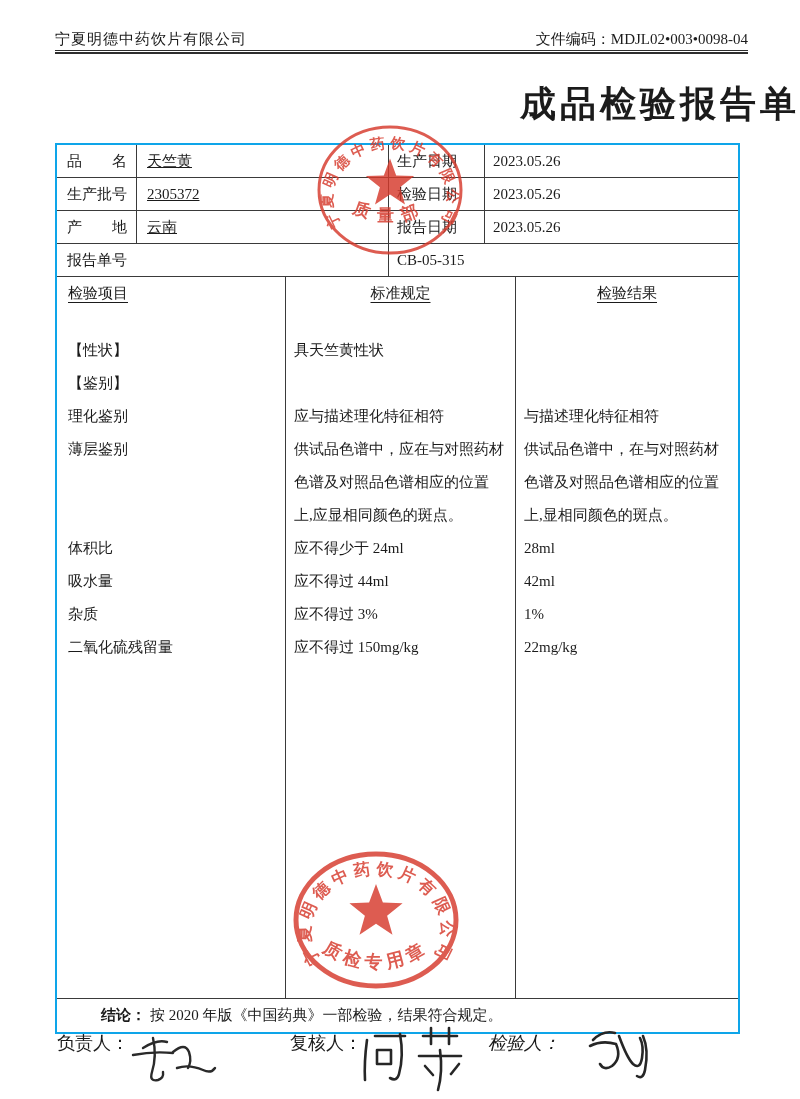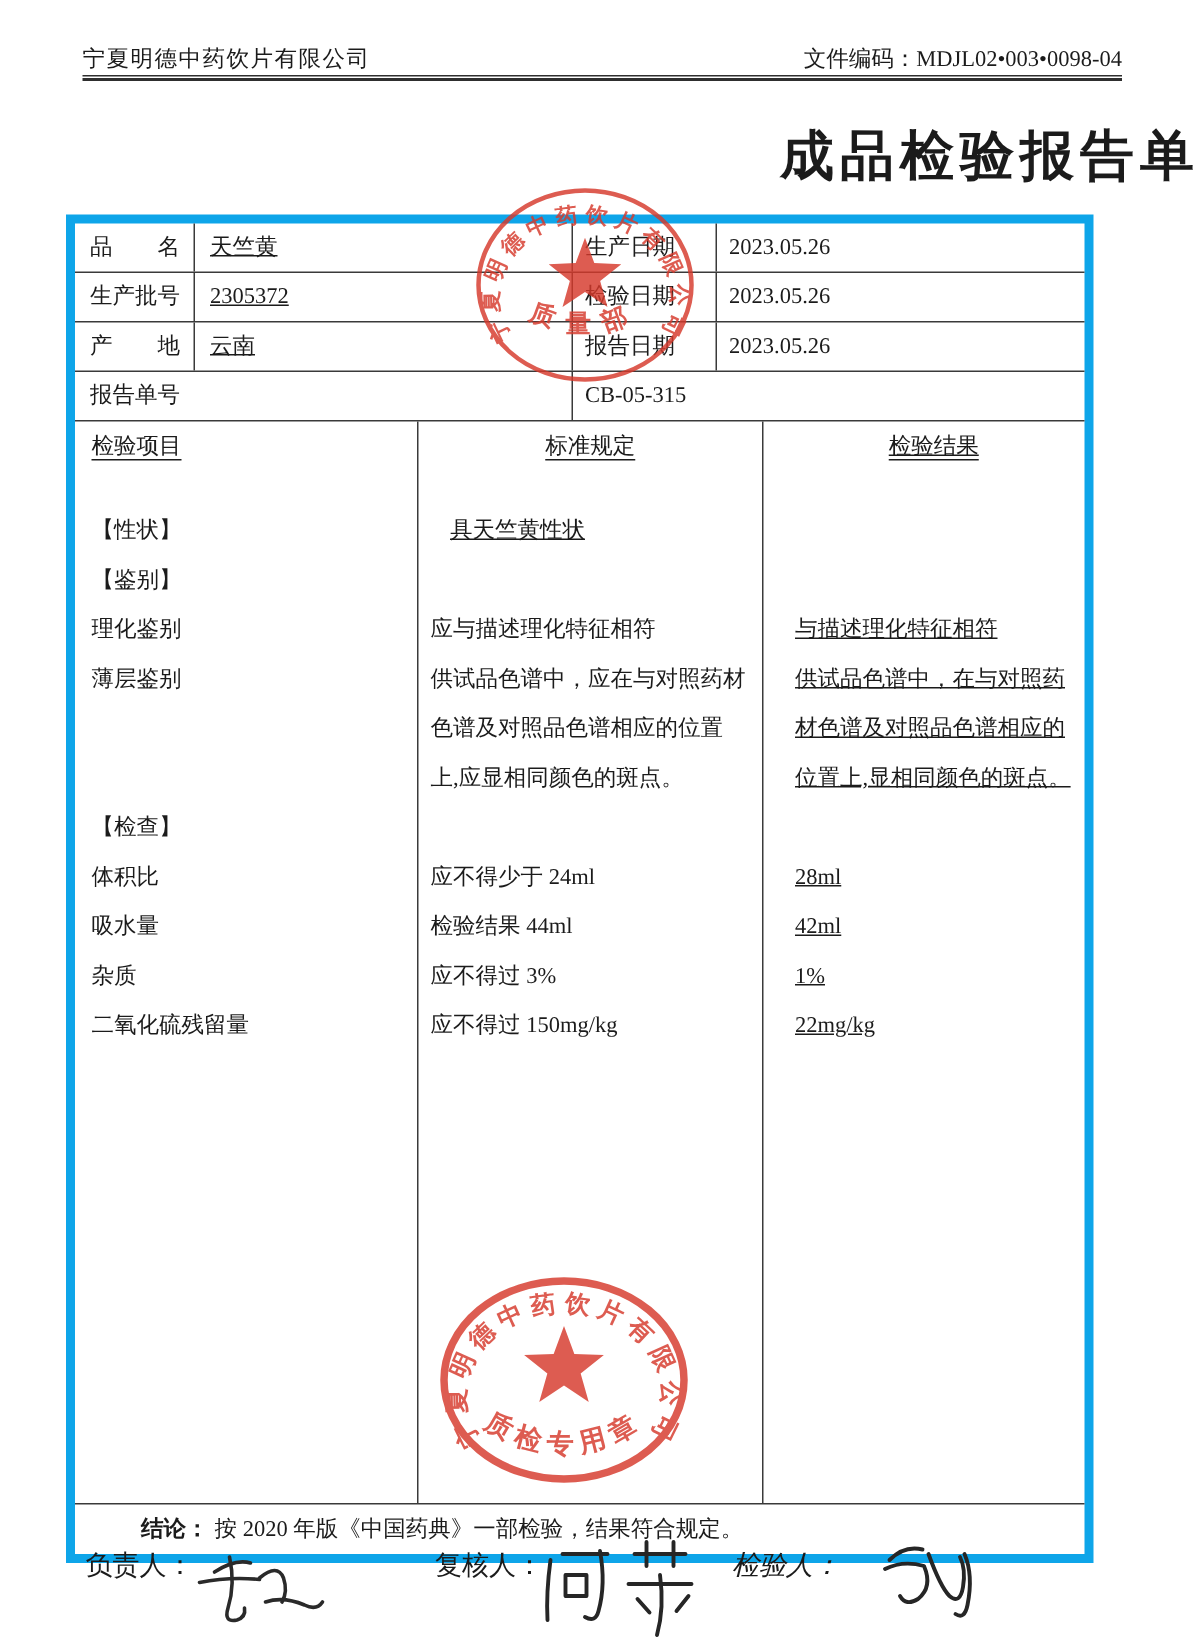--- a/index.html
+++ b/index.html
@@ -17,39 +17,39 @@
   .company { left:55px; top:30px; font-size:15px; letter-spacing:1px; }
   .filecode { right:52px; top:30px; font-size:15px; }
   .rule { left:55px; width:693px; top:50px; height:4px;
           border-top:1px solid #2e2e2e; border-bottom:2px solid #2e2e2e; }
 
   
   .title { left:0; top:80px; width:100%; text-align:right;
            font-size:36px; font-weight:bold; letter-spacing:4px; }
 
   
-  .tbl { left:44px; top:143px; width:685px; border:6px solid #0ea5e9; background:transparent; }
+  .tbl { left:55px; top:143px; width:685px; border:2px solid #0ea5e9; background:transparent; }
   .row { display:flex; height:33px; border-bottom:1px solid #3a3a3a; }
   .cell { font-size:15px; line-height:32px; padding-left:10px; white-space:nowrap; overflow:hidden; }
   .br { border-right:1px solid #3a3a3a; }
   .w-lab1 { width:80px; }
   .w-val1 { width:252px;text-decoration:underline; }
   .w-lab2 { width:96px; padding-left:8px; }
   .w-val2 { flex:1; padding-left:8px; }
   .w-replab { width:332px; }
   .w-repval { flex:1; padding-left:8px; }
 
   
   .section { position:relative; height:722px; border-bottom:1px solid #3a3a3a; }
   .vline { position:absolute; top:0; bottom:0; width:0; border-left:1px solid #3a3a3a; }
   .v1 { left:228px; } .v2 { left:458px; }
   .srow { display:flex; }
   .scol1 { width:228px; padding-left:11px; }
   .scol2 { width:230px; padding-left:9px; padding-right:8px; }
-  .scol3 { flex:1; padding-left:22px; padding-right:8px;text-decoration:underline; }
+  .scol3 { flex:1; padding-left:9px; padding-right:8px; }
   .shead { height:35px; padding-top:7px; }
   .shead .scol1 { font-size:15px; }
   .shead .scol2, .shead .scol3 { text-align:center; font-size:15px; }
   .shead u { text-decoration:underline; text-underline-offset:4px; }
   .spacer { height:22px; }
   .lrow .scol1, .lrow .scol2, .lrow .scol3 { font-size:15px; line-height:33px; }
   .lrow { height:33px; }
   .lrow.tall { height:99px; align-items:flex-start; }
   .lrow.tall .scol2, .lrow.tall .scol3 { white-space:normal; line-height:33px; }
 
@@ -122,32 +122,27 @@
       <div class="scol1">理化鉴别</div>
       <div class="scol2">应与描述理化特征相符</div>
       <div class="scol3">与描述理化特征相符</div>
     </div>
     <div class="srow lrow tall">
       <div class="scol1">薄层鉴别</div>
       <div class="scol2">供试品色谱中，应在与对照药材色谱及对照品色谱相应的位置上,应显相同颜色的斑点。</div>
       <div class="scol3">供试品色谱中，在与对照药材色谱及对照品色谱相应的位置上,显相同颜色的斑点。</div>
     </div>
     <div class="srow lrow">
-      <div class="scol1">【检查】</div>
-      <div class="scol2"></div>
-      <div class="scol3"></div>
-    </div>
-    <div class="srow lrow">
       <div class="scol1">体积比</div>
       <div class="scol2">应不得少于 24ml</div>
       <div class="scol3">28ml</div>
     </div>
     <div class="srow lrow">
       <div class="scol1">吸水量</div>
-      <div class="scol2">检验结果 44ml</div>
+      <div class="scol2">应不得过 44ml</div>
       <div class="scol3">42ml</div>
     </div>
     <div class="srow lrow">
       <div class="scol1">杂质</div>
       <div class="scol2">应不得过 3%</div>
       <div class="scol3">1%</div>
     </div>
     <div class="srow lrow">
       <div class="scol1">二氧化硫残留量</div>
       <div class="scol2">应不得过 150mg/kg</div>

